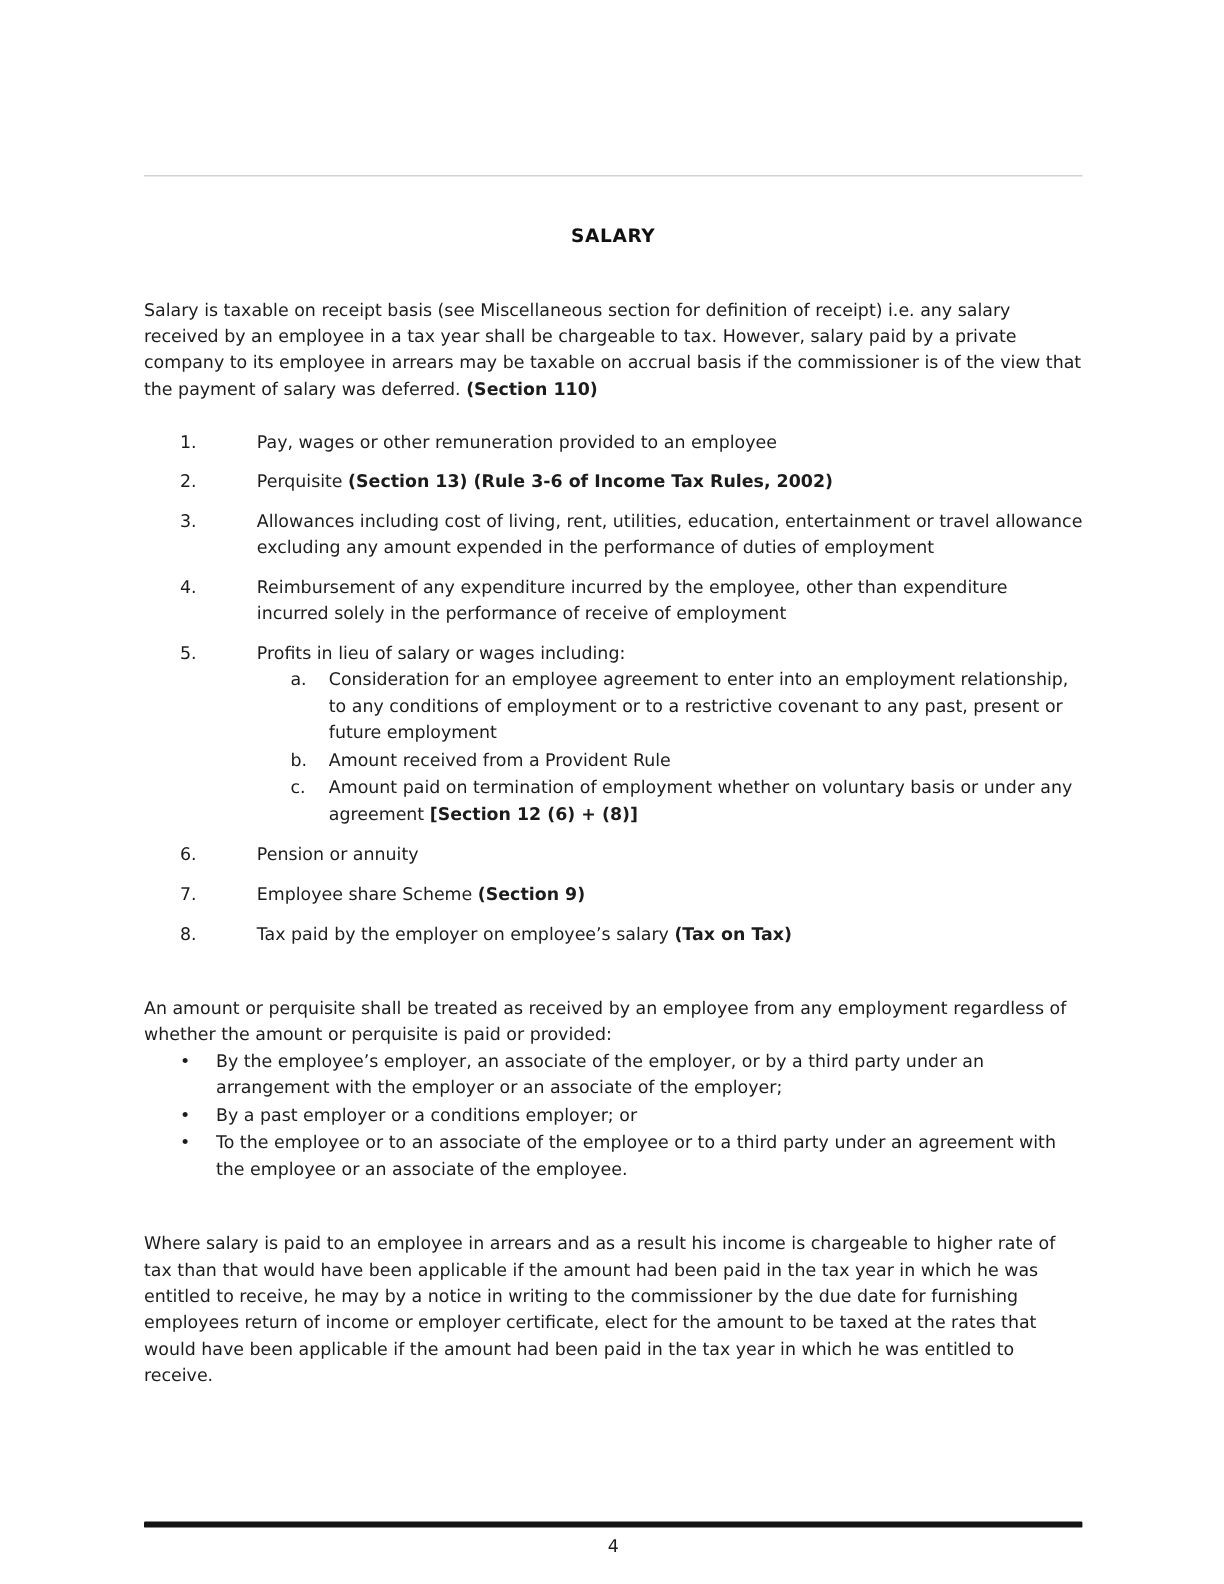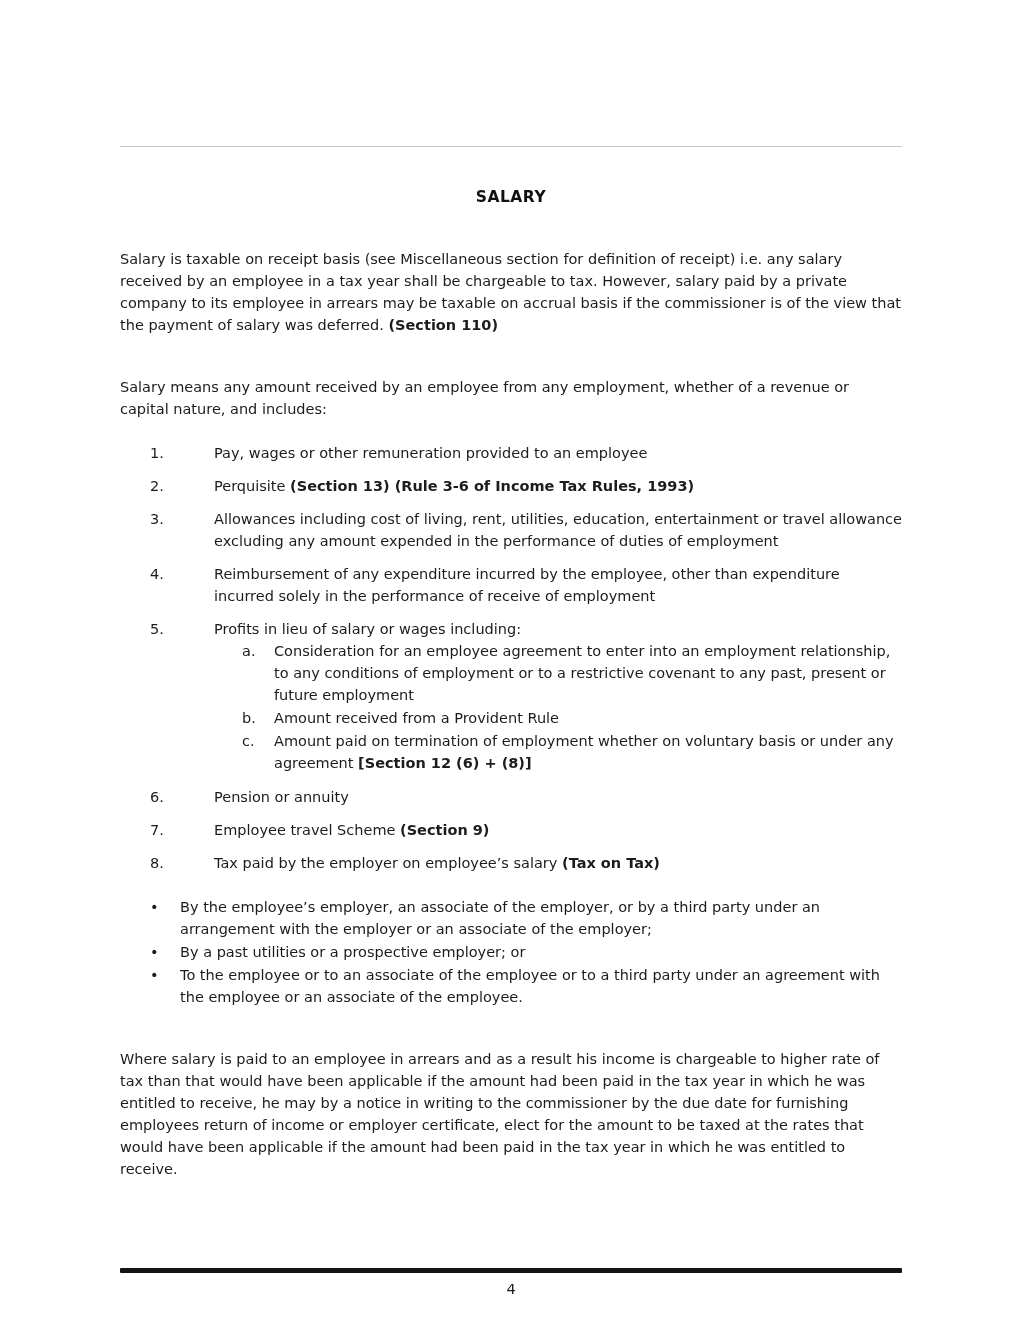--- a/index.html
+++ b/index.html
@@ -78,32 +78,31 @@
 <div class="page">
 
   <div class="header-rule"></div>
 
   <div class="content">
 
     <div class="doc-title">SALARY</div>
 
     <p class="para"><span>Salary is taxable on receipt basis (see Miscellaneous section for definition of receipt) i.e. any salary received by an employee in a tax year shall be chargeable to tax. However, salary paid by a private company to its employee in arrears may be taxable on accrual basis if the commissioner is of the view that the payment of salary was deferred.</span> <strong>(Section 110)</strong></p>
 
-    <p class="para">Salary means any amount received by an employee from any employment, whether of a revenue or capital nature, and includes:</p>
 
     <div class="num-list">
 
       <div class="list-item">
         <span class="num">1.</span>
         <div class="item-text"><span>Pay, wages or other remuneration provided to an employee</span></div>
       </div>
 
       <div class="list-item">
         <span class="num">2.</span>
-        <div class="item-text"><span>Perquisite</span> <strong>(Section 13) (Rule 3-6 of Income Tax Rules, 1993)</strong></div>
+        <div class="item-text"><span>Perquisite</span> <strong>(Section 13) (Rule 3-6 of Income Tax Rules, 2002)</strong></div>
       </div>
 
       <div class="list-item">
         <span class="num">3.</span>
         <div class="item-text"><span>Allowances including cost of living, rent, utilities, education, entertainment or travel allowance excluding any amount expended in the performance of duties of employment</span></div>
       </div>
 
       <div class="list-item">
         <span class="num">4.</span>
         <div class="item-text"><span>Reimbursement of any expenditure incurred by the employee, other than expenditure incurred solely in the performance of receive of employment</span></div>
@@ -130,39 +129,40 @@
         </div>
       </div>
 
       <div class="list-item">
         <span class="num">6.</span>
         <div class="item-text"><span>Pension or annuity</span></div>
       </div>
 
       <div class="list-item">
         <span class="num">7.</span>
-        <div class="item-text"><span>Employee travel Scheme</span> <strong>(Section 9)</strong></div>
+        <div class="item-text"><span>Employee share Scheme</span> <strong>(Section 9)</strong></div>
       </div>
 
       <div class="list-item">
         <span class="num">8.</span>
         <div class="item-text"><span>Tax paid by the employer on employee’s salary</span> <strong>(Tax on Tax)</strong></div>
       </div>
 
     </div>
 
+    <p class="para para-tight">An amount or perquisite shall be treated as received by an employee from any employment regardless of whether the amount or perquisite is paid or provided:</p>
 
     <div class="bullet-list">
       <div class="bullet-item">
         <span class="bullet-glyph">•</span>
         <div class="sub-text">By the employee’s employer, an associate of the employer, or by a third party under an arrangement with the employer or an associate of the employer;</div>
       </div>
       <div class="bullet-item">
         <span class="bullet-glyph">•</span>
-        <div class="sub-text">By a past utilities or a prospective employer; or</div>
+        <div class="sub-text">By a past employer or a conditions employer; or</div>
       </div>
       <div class="bullet-item">
         <span class="bullet-glyph">•</span>
         <div class="sub-text">To the employee or to an associate of the employee or to a third party under an agreement with the employee or an associate of the employee.</div>
       </div>
     </div>
 
     <p class="para">Where salary is paid to an employee in arrears and as a result his income is chargeable to higher rate of tax than that would have been applicable if the amount had been paid in the tax year in which he was entitled to receive, he may by a notice in writing to the commissioner by the due date for furnishing employees return of income or employer certificate, elect for the amount to be taxed at the rates that would have been applicable if the amount had been paid in the tax year in which he was entitled to receive.</p>
 
   </div>

